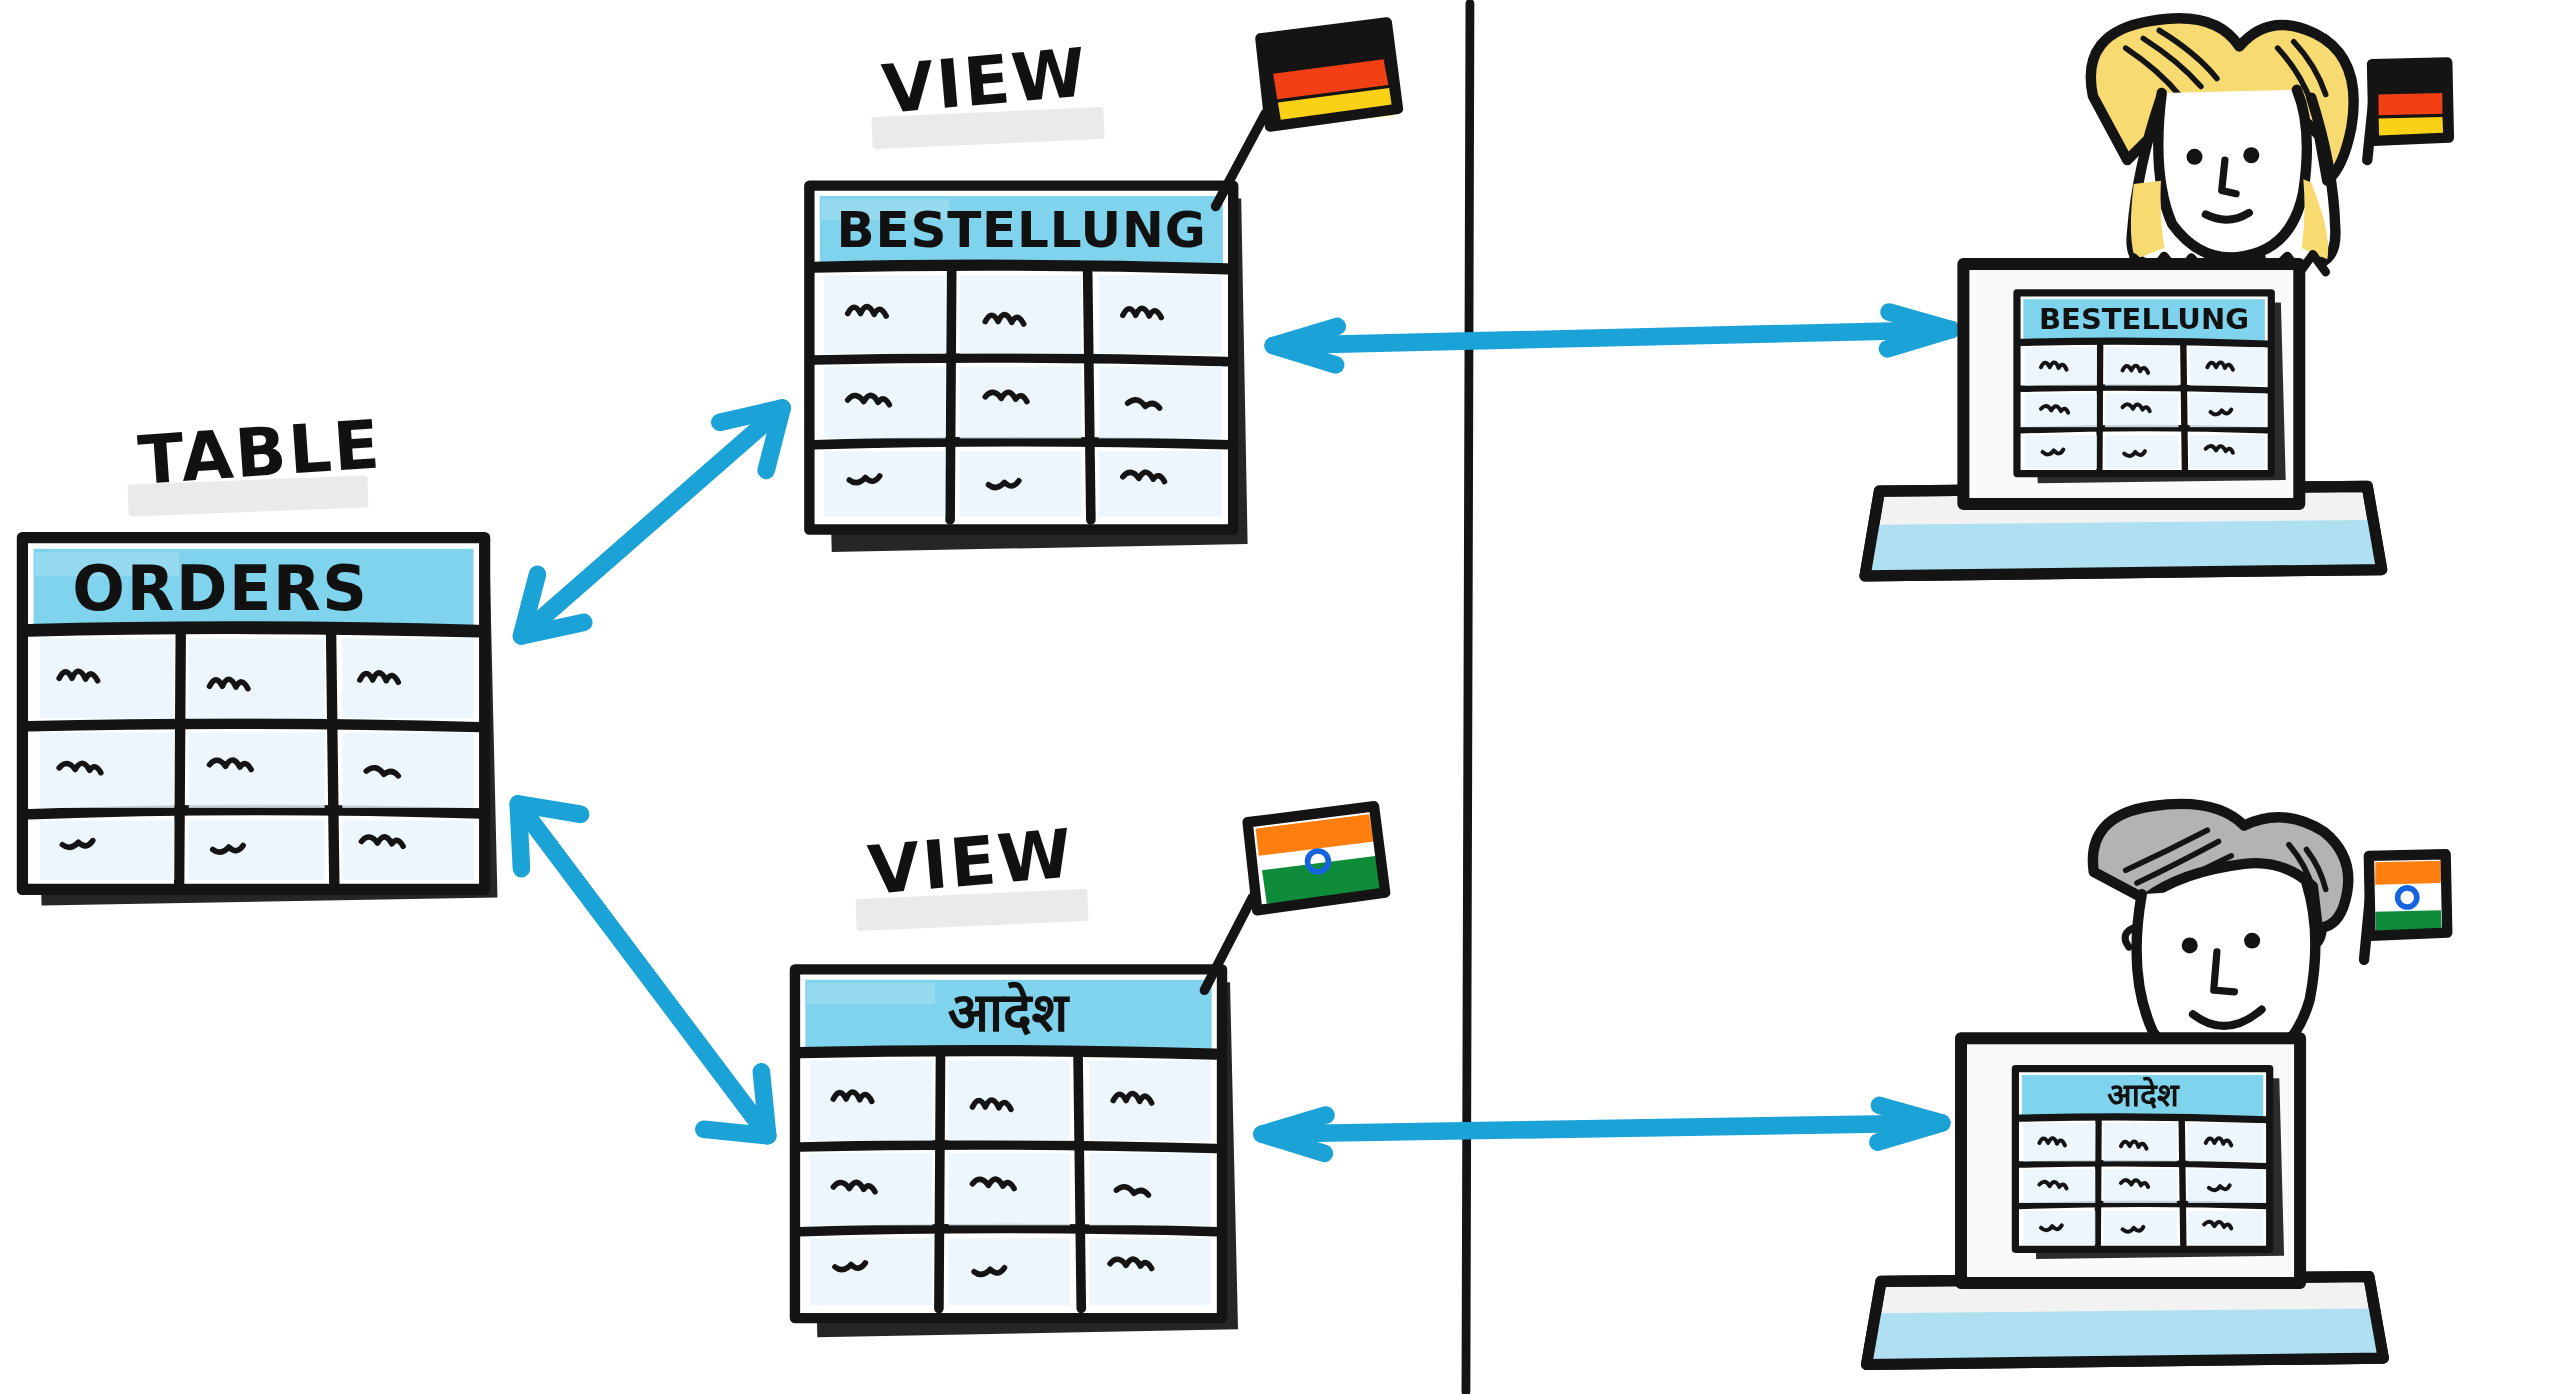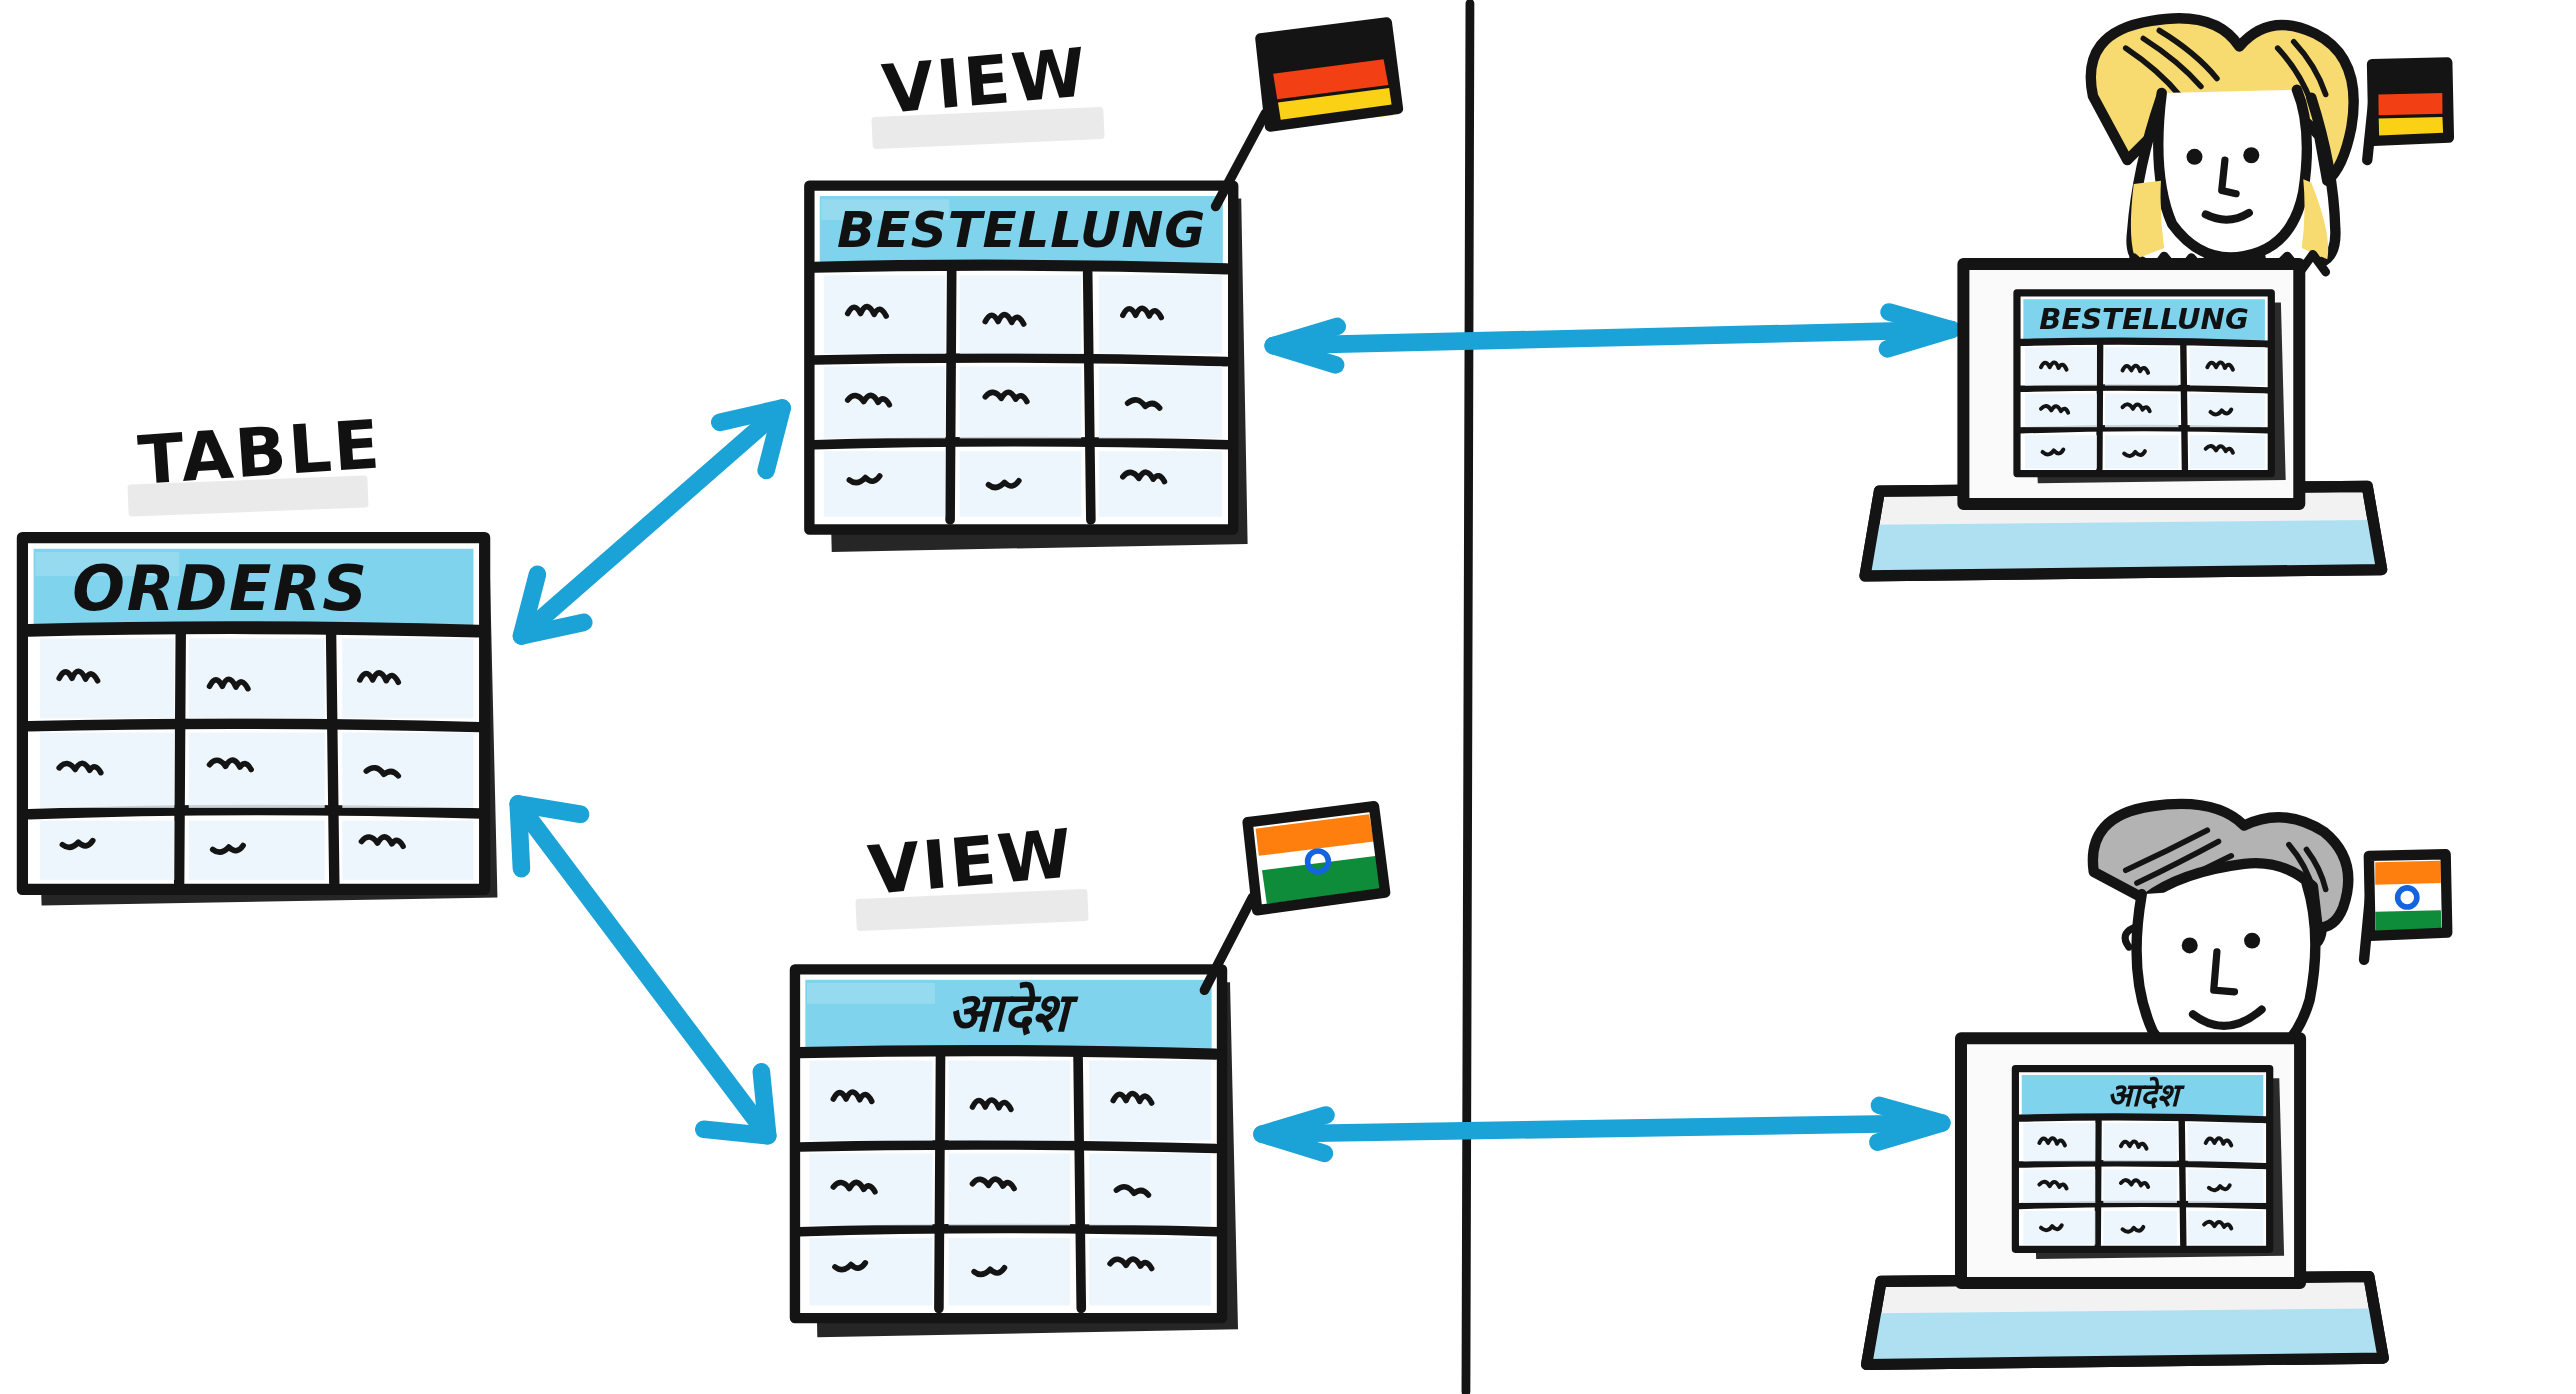--- a/index.html
+++ b/index.html
@@ -44,21 +44,20 @@
     opacity: .85;
     border-radius: 3.2px;
   }
   .tbl-title {
     position: absolute;
     font-family: "DejaVu Sans", sans-serif;
     font-weight: 700;
     color: #111111;
     white-space: nowrap;
     text-align: center;
-    font-style: italic;
   }
 </style>
 </head>
 <body>
 
 <div class="stage">
 
 <svg viewBox="0 0 3221 1744" xmlns="http://www.w3.org/2000/svg">
   <defs>
 

